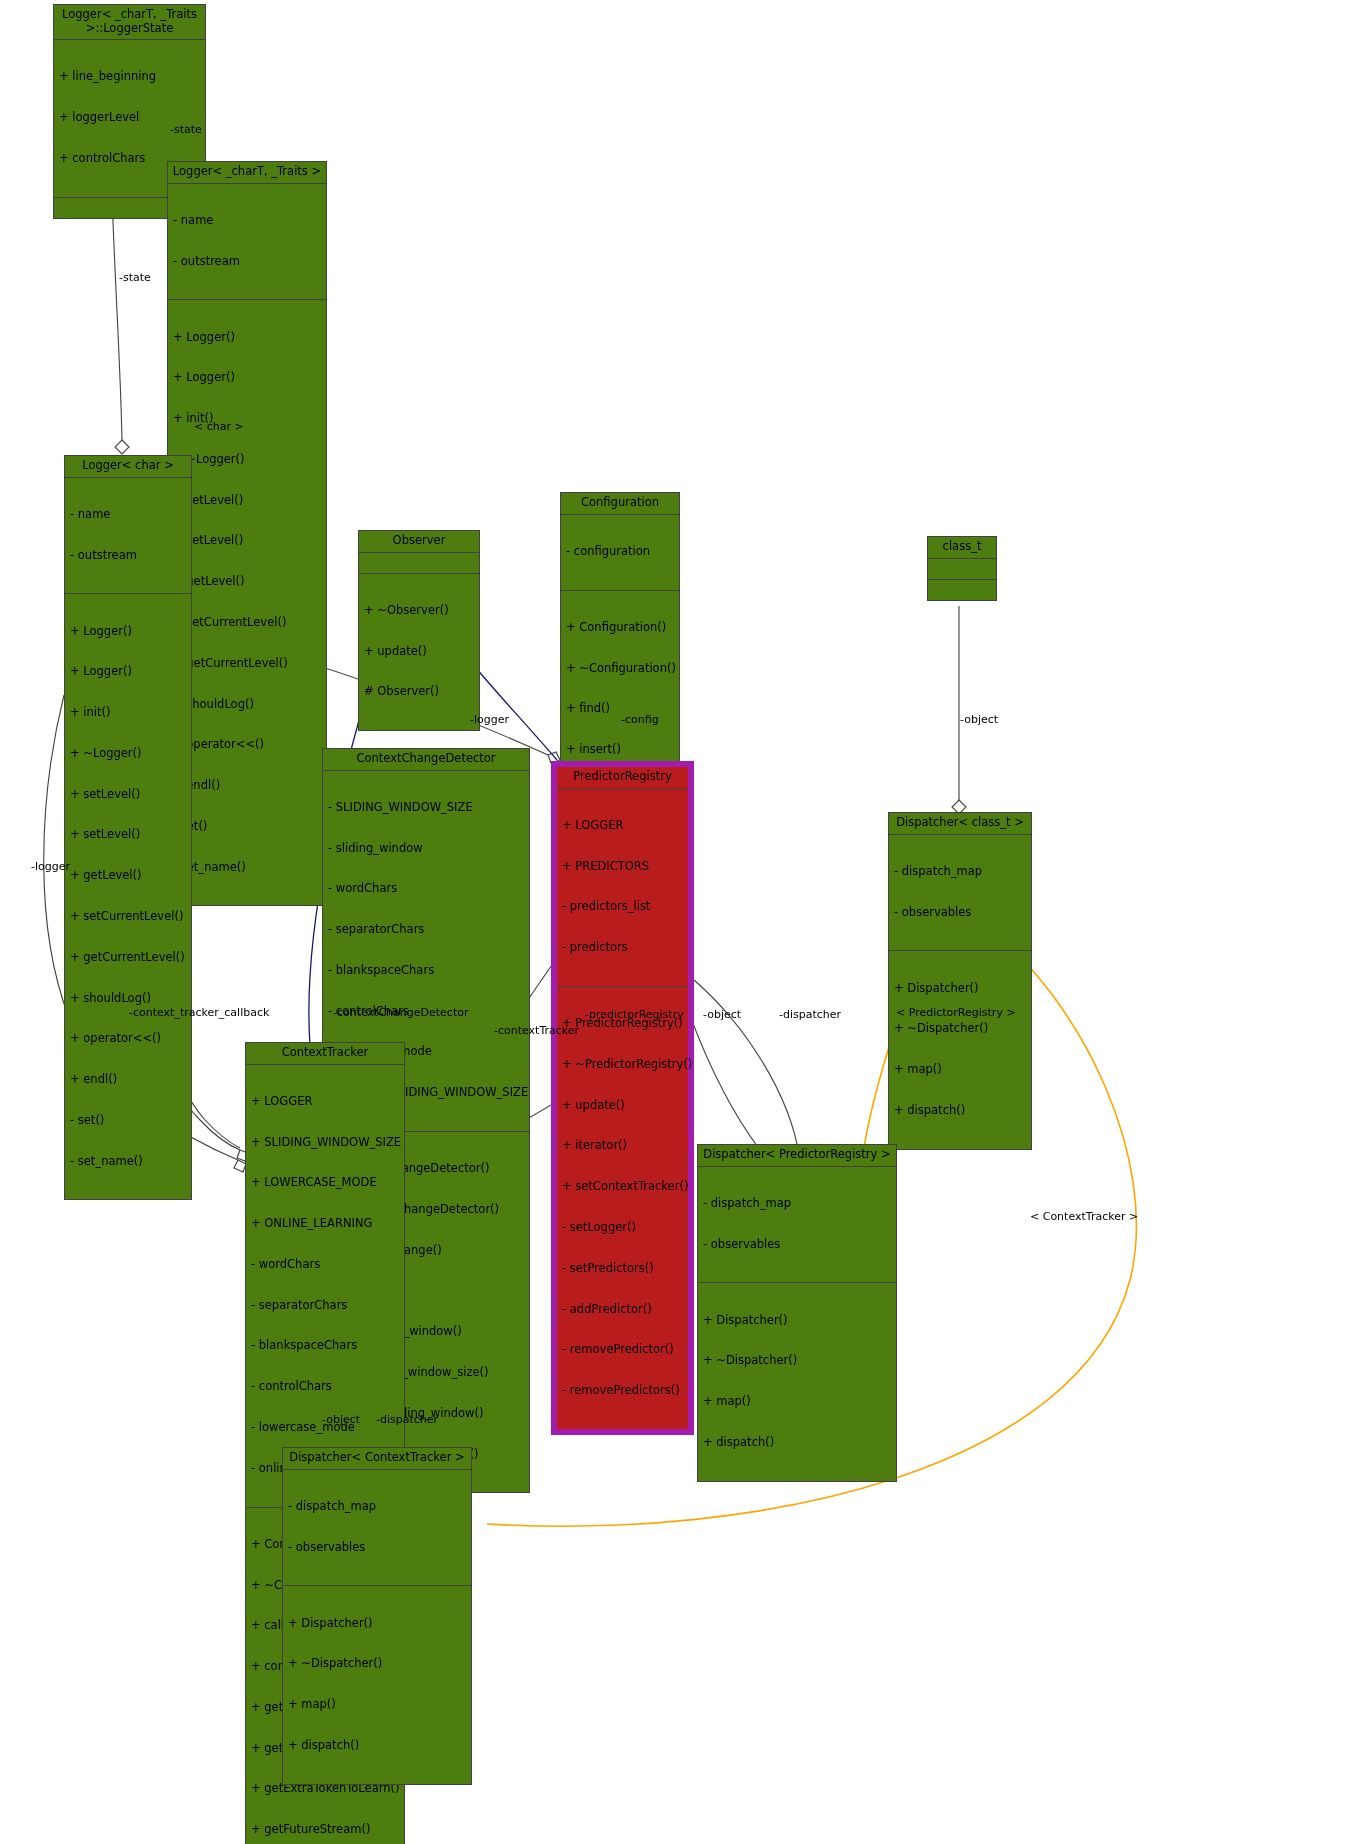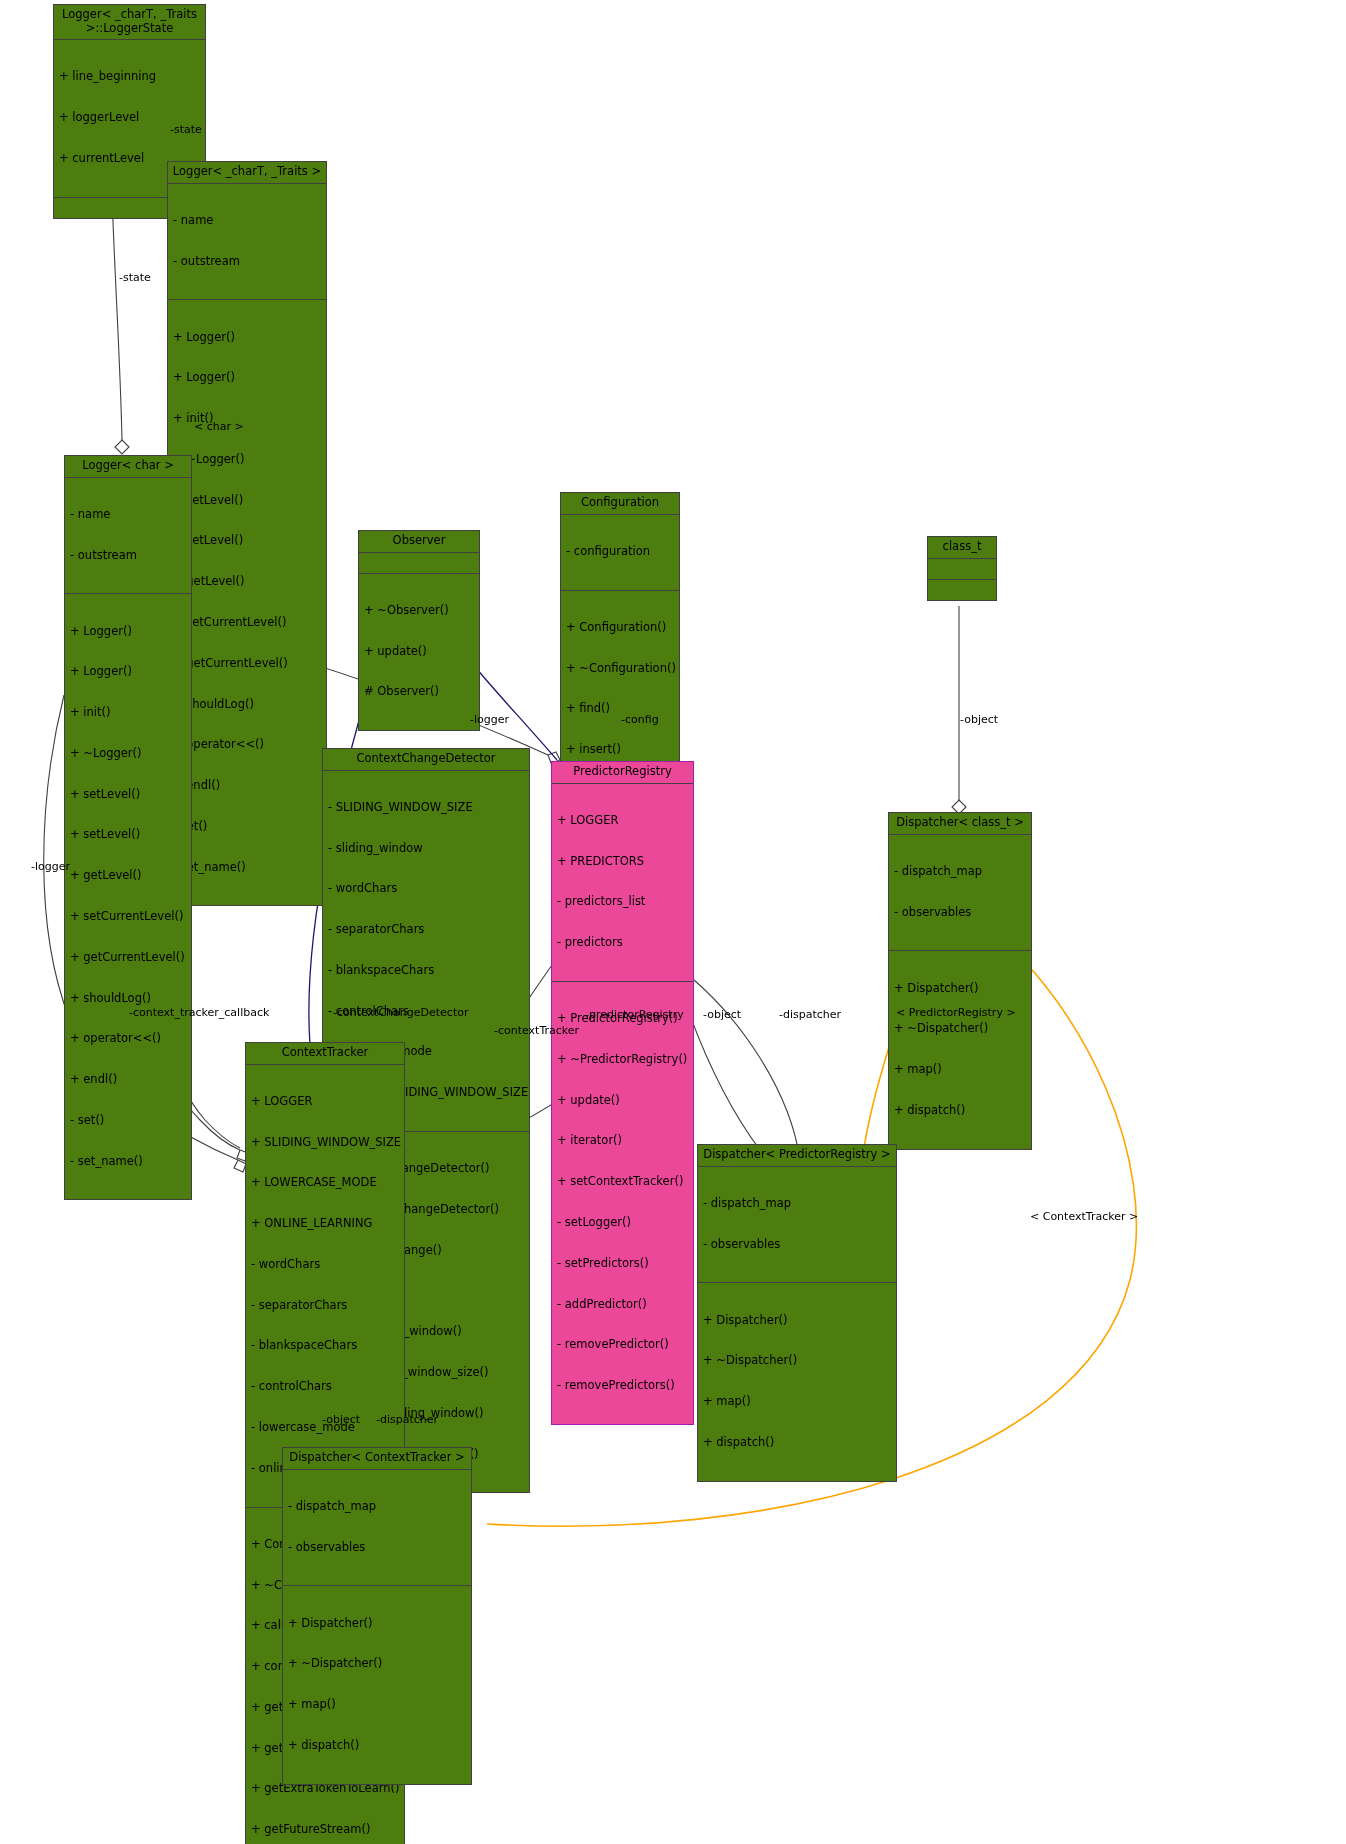--- a/index.html
+++ b/index.html
@@ -29,22 +29,22 @@
   .umlbox {
     position: absolute;
     box-sizing: border-box;
     border: 1px solid #404040;
     background: #4d7c0f;
     font-size: 11.5px;
     line-height: 13.6px;
     color: #000000;
   }
   .umlbox.highlight {
-    background: #ec4899;
-    border: 1px solid #a21caf;
+    background: #b91c1c;
+    border: 6px solid #a21caf;
   }
   .umlbox .title {
     text-align: center;
     padding: 3px 4px 4px 4px;
     border-bottom: 1px solid #404040;
     white-space: pre;
   }
   .umlbox .sect {
     padding: 3px 5px 4px 5px;
     border-bottom: 1px solid #404040;
@@ -175,21 +175,21 @@
       <path d="M390,1445 C388,1420 382,1405 378,1395" fill="none" stroke="#404040" stroke-width="1.1"></path>
     </g>
   </svg>
 
   <div class="umlbox" style="left:53px; top:4px; width:153px;">
     <div class="title">Logger&lt; _charT, _Traits
 &gt;::LoggerState</div>
     <div class="sect">
       <div class="row">+ line_beginning</div>
       <div class="row">+ loggerLevel</div>
-      <div class="row">+ currentLevel</div>
+      <div class="row">+ controlChars</div>
     </div>
     <div class="sect empty"></div>
   </div>
 
   <div class="umlbox" style="left:167px; top:161px; width:160px;">
     <div class="title">Logger&lt; _charT, _Traits &gt;</div>
     <div class="sect">
       <div class="row">- name</div>
       <div class="row">- outstream</div>
     </div>

